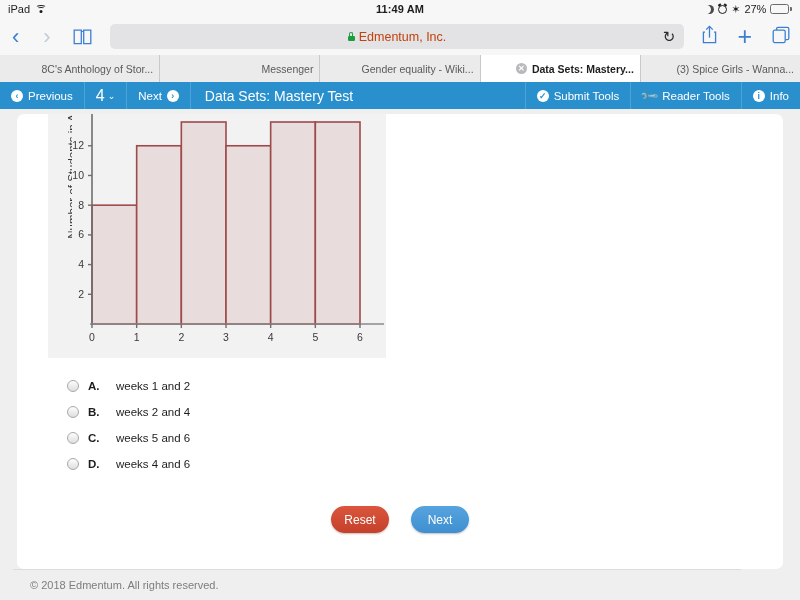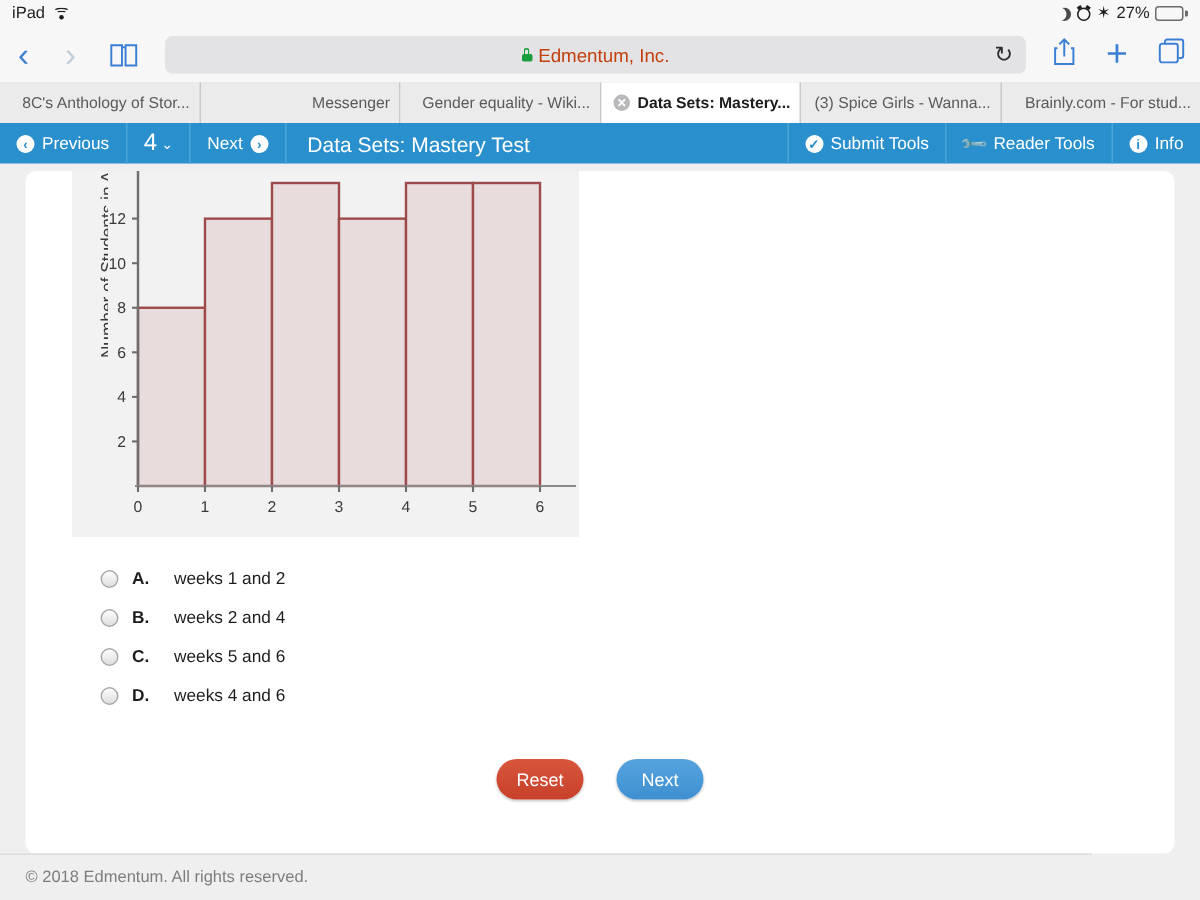--- a/index.html
+++ b/index.html
@@ -143,40 +143,41 @@
   .pill {
     width:58px;height:27px;border-radius:14px;color:#fff;font-size:12px;
     display:flex;align-items:center;justify-content:center;
     box-shadow:0 1px 2px rgba(0,0,0,.25);
   }
   .pill.reset{ background:linear-gradient(#d9563c,#c6402b); }
   .pill.next{ background:linear-gradient(#56a3de,#3f8fd0); }
 
   
   .footer {
-    position:absolute; left:0; bottom:0; width:728px; height:31px;
+    position:absolute; left:13px; bottom:0; width:728px; height:31px;
     background:#efefef; border-top:1px solid #dcdcdc;
     display:flex; align-items:center; padding-left:17px;
     font-size:11px; color:#7d7d7d;
   }
 </style>
 </head>
 <body>
 
 <div class="screen">
 
   <div class="statusbar">
     <div class="sb-left">
       <span class="sb-device">iPad</span>
       <span class="wifi-icon">
           <i></i>
           <i></i>
           <i></i>
         </span>
     </div>
+    <div class="sb-center">11:49 AM</div>
     <div class="sb-right">
       <span class="moon-icon"></span>
       <span class="alarm-icon"></span>
       <span class="bt-icon">✶</span>
       <span>27%</span>
       <span class="batt">
         <span class="batt-body"><span class="batt-fill" id="battfill" style="width:27%"></span></span>
         <span class="batt-cap"></span>
       </span>
     </div>
@@ -233,23 +234,20 @@
       </div>
       <div class="btab">
         <span>Gender equality - Wiki...</span>
       </div>
       <div class="btab active">
         <span class="tab-close">✕</span>
         <span>Data Sets: Mastery...</span>
       </div>
       <div class="btab">
         <span>(3) Spice Girls - Wanna...</span>
-      </div>
-      <div class="btab">
-        <span>Brainly.com - For stud...</span>
       </div>
     </div>
 
   <div class="apptoolbar">
     <div class="at-item">
       <span class="ci">‹</span>
       <span>Previous</span>
     </div>
     <div class="at-item pagenum">
       <span>4</span>

